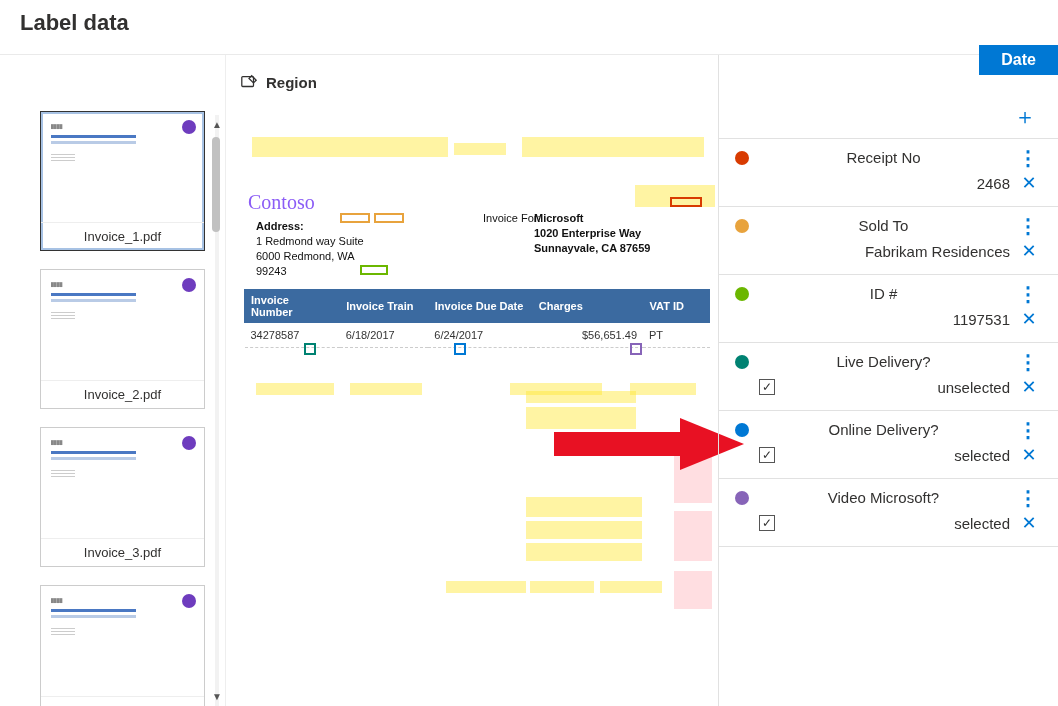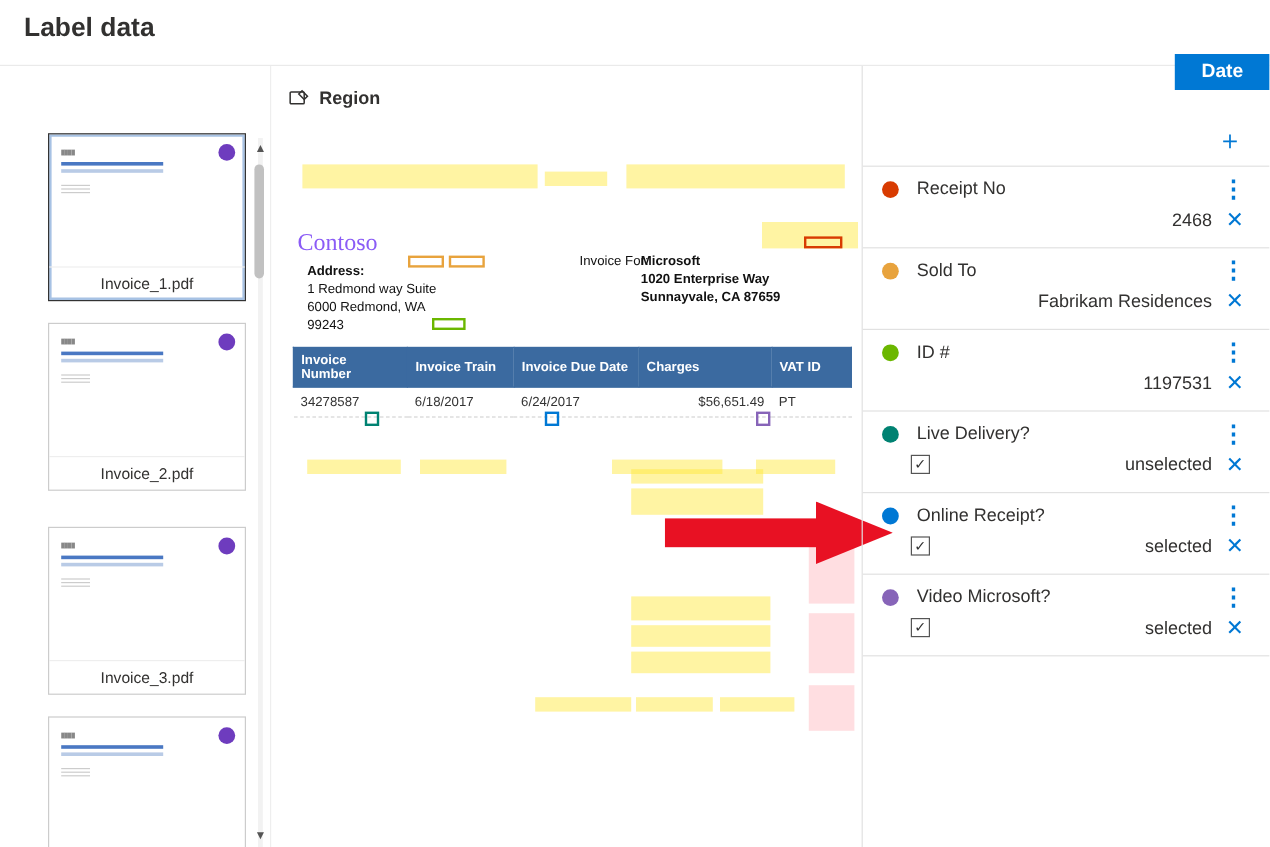--- a/index.html
+++ b/index.html
@@ -183,21 +183,22 @@
     font-size:22px;
     color:#0078d4;
     font-weight:300;
   }
   .field {
     border-bottom:1px solid #e1e1e1;
   }
   .fld-hdr {
     display:flex;align-items:center;
     padding: 10px 20px 2px 16px;
-    gap:15px;
+    gap:26px;
+    text-align:center;
   }
   .dot {width:14px;height:14px;border-radius:50%;}
   .fld-name {flex:1;font-size:15px;}
   .more {color:#0078d4;font-size:20px;font-weight:700;letter-spacing:0;line-height:8px;cursor:pointer;}
   .fld-val {
     display:flex;align-items:center;
     padding: 4px 20px 12px 40px;
     gap:10px;
   }
   .val-txt {flex:1;font-size:15px;text-align:right;}
@@ -227,21 +228,21 @@
             <div class="thumb-bars"></div>
             <div class="thumb-bars"></div>
             <div class="thumb-lines">
               <div></div>
               <div></div>
               <div></div>
             </div>
           </div>
           <div class="thumb-caption">Invoice_1.pdf</div>
         </div>
-        <div class="thumb-tile" style="margin-bottom: 30px;">
+        <div class="thumb-tile" style="margin-bottom: 18px;">
           <div class="thumb-body">
             <div class="purple-dot"></div>
             <div class="thumb-doc">████</div>
             <div class="thumb-bars"></div>
             <div class="thumb-bars"></div>
             <div class="thumb-lines">
               <div></div>
               <div></div>
               <div></div>
             </div>
@@ -418,21 +419,21 @@
           </div>
           <div class="fld-val">
             <span class="checkbox">✓</span>
             <span class="val-txt">unselected</span>
             <span class="xbtn">✕</span>
           </div>
         </div>
         <div class="field">
           <div class="fld-hdr">
             <span class="dot" style="background:#0078d4"></span>
-            <span class="fld-name">Online Receipt?</span>
+            <span class="fld-name">Online Delivery?</span>
             <span class="more">⋮</span>
           </div>
           <div class="fld-val">
             <span class="checkbox">✓</span>
             <span class="val-txt">selected</span>
             <span class="xbtn">✕</span>
           </div>
         </div>
         <div class="field">
           <div class="fld-hdr">

